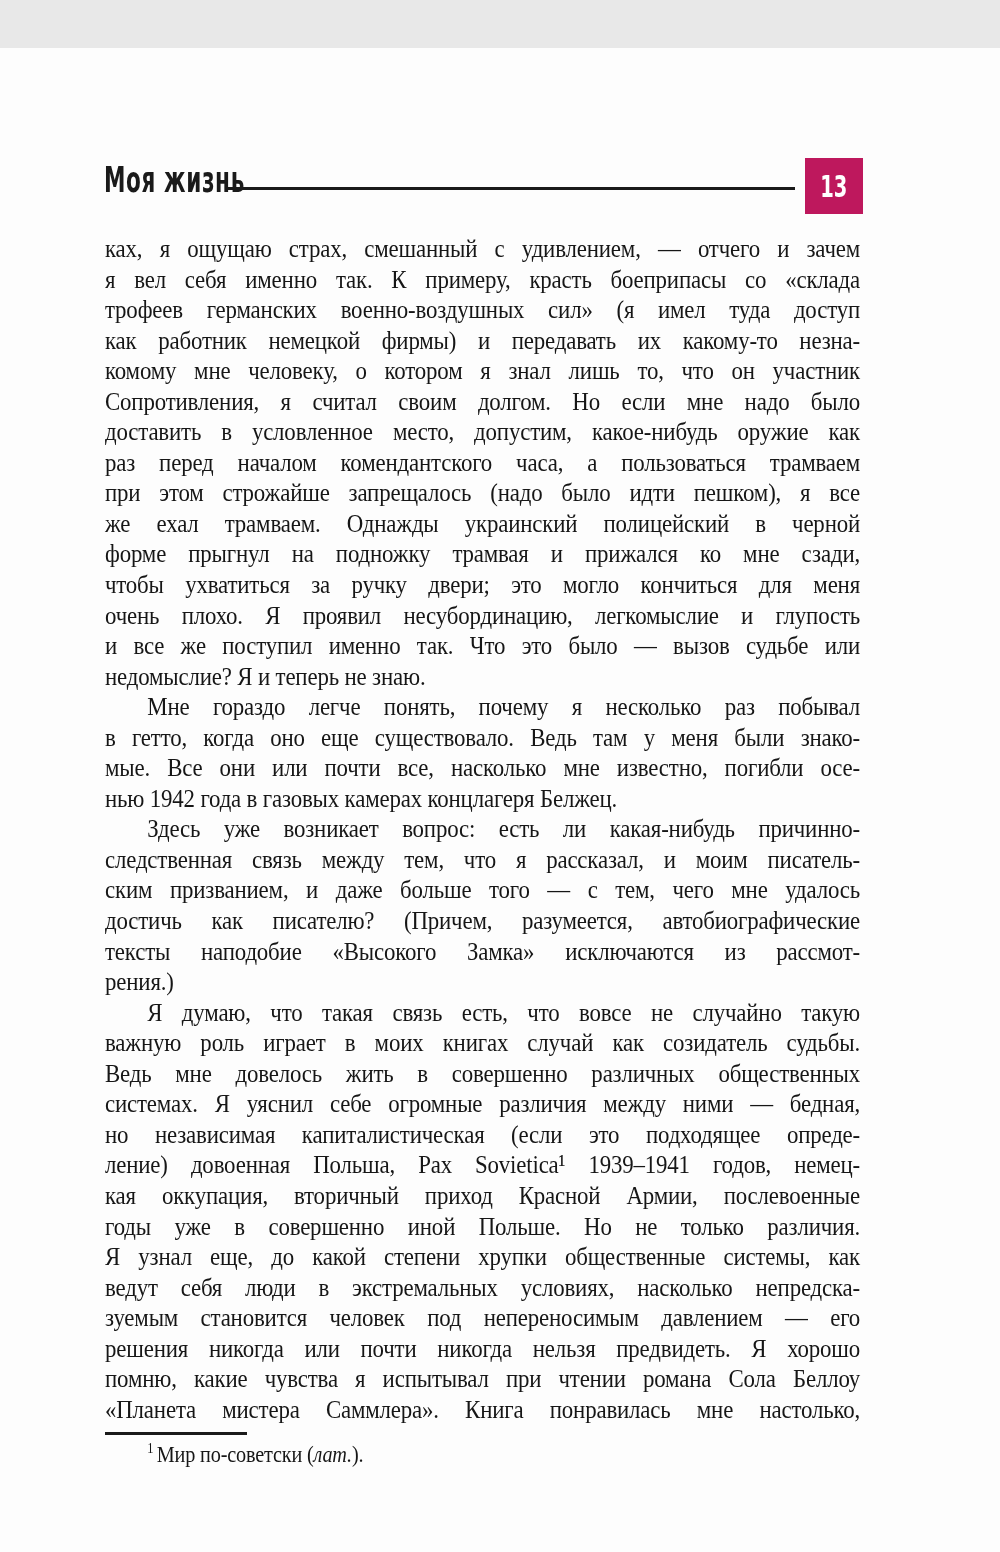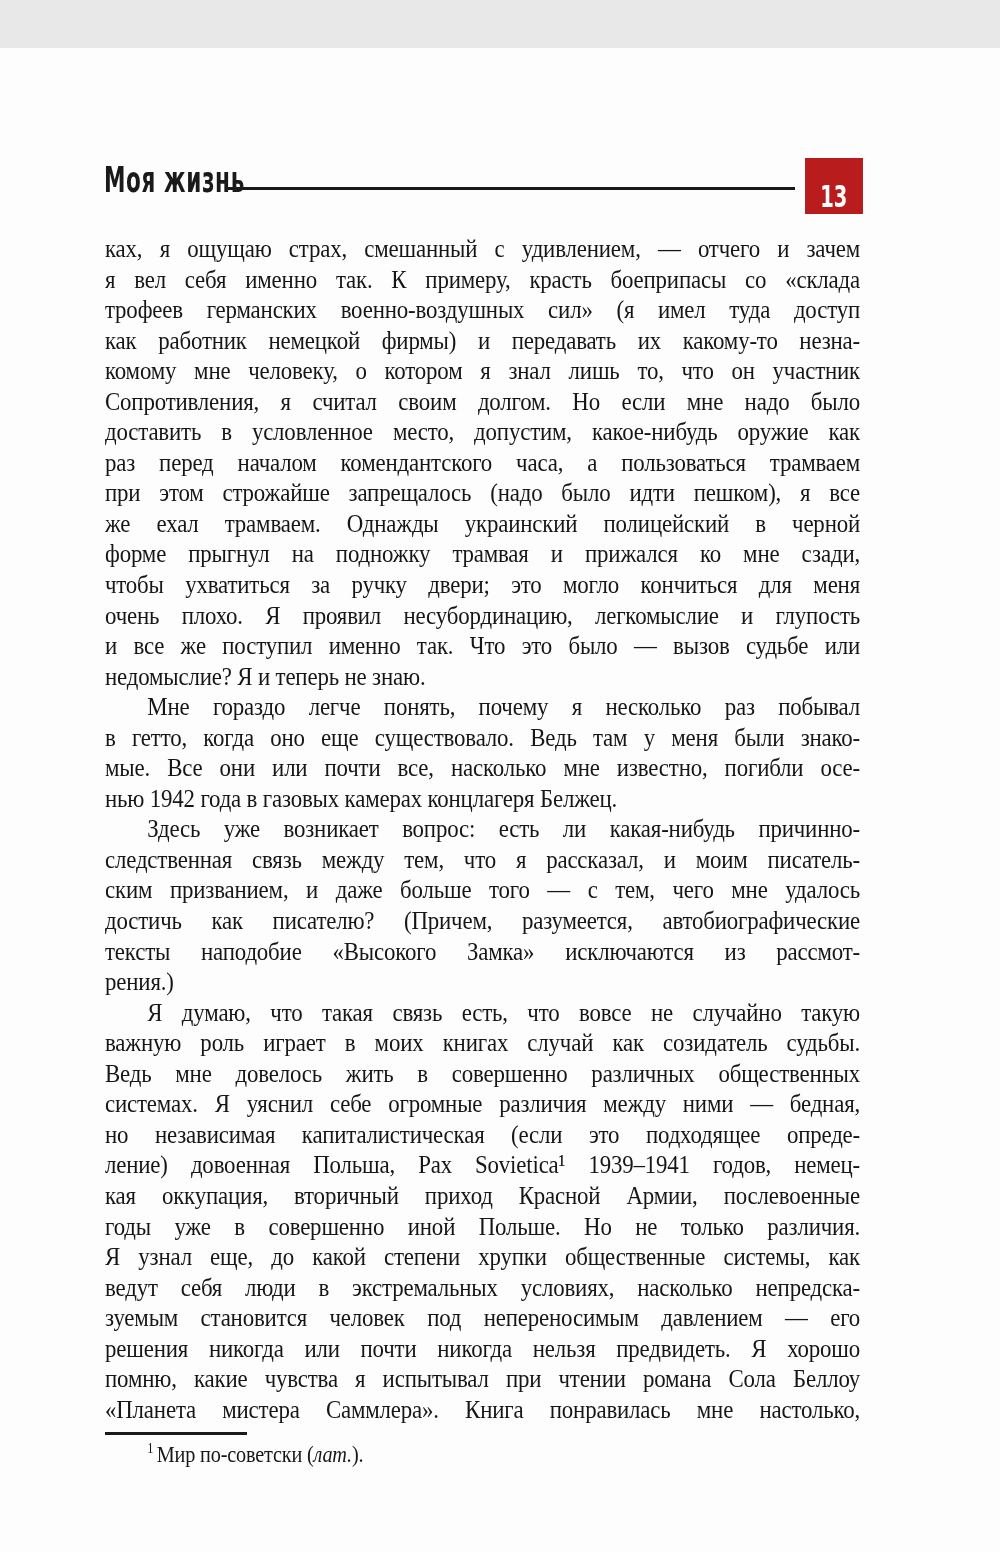--- a/index.html
+++ b/index.html
@@ -27,22 +27,22 @@
     color:#1a1a1a;
   }
   .header-rule {
     position:absolute; left:228px; top:139px;
     width:567px; height:3px;
     background:#1a1a1a;
   }
   .page-number-box {
     position:absolute; left:805px; top:110px;
     width:58px; height:56px;
-    background:#b91c1c;
-    display:flex; align-items:flex-end; justify-content:center;
+    background:#be185d;
+    display:flex; align-items:center; justify-content:center;
   }
   .page-number {
     font-family:"DejaVu Sans", sans-serif;
     font-weight:bold;
     font-size:30px;
     color:#ffffff;
     transform:scaleX(0.65);
     transform-origin:50% 50%;
   }
   

